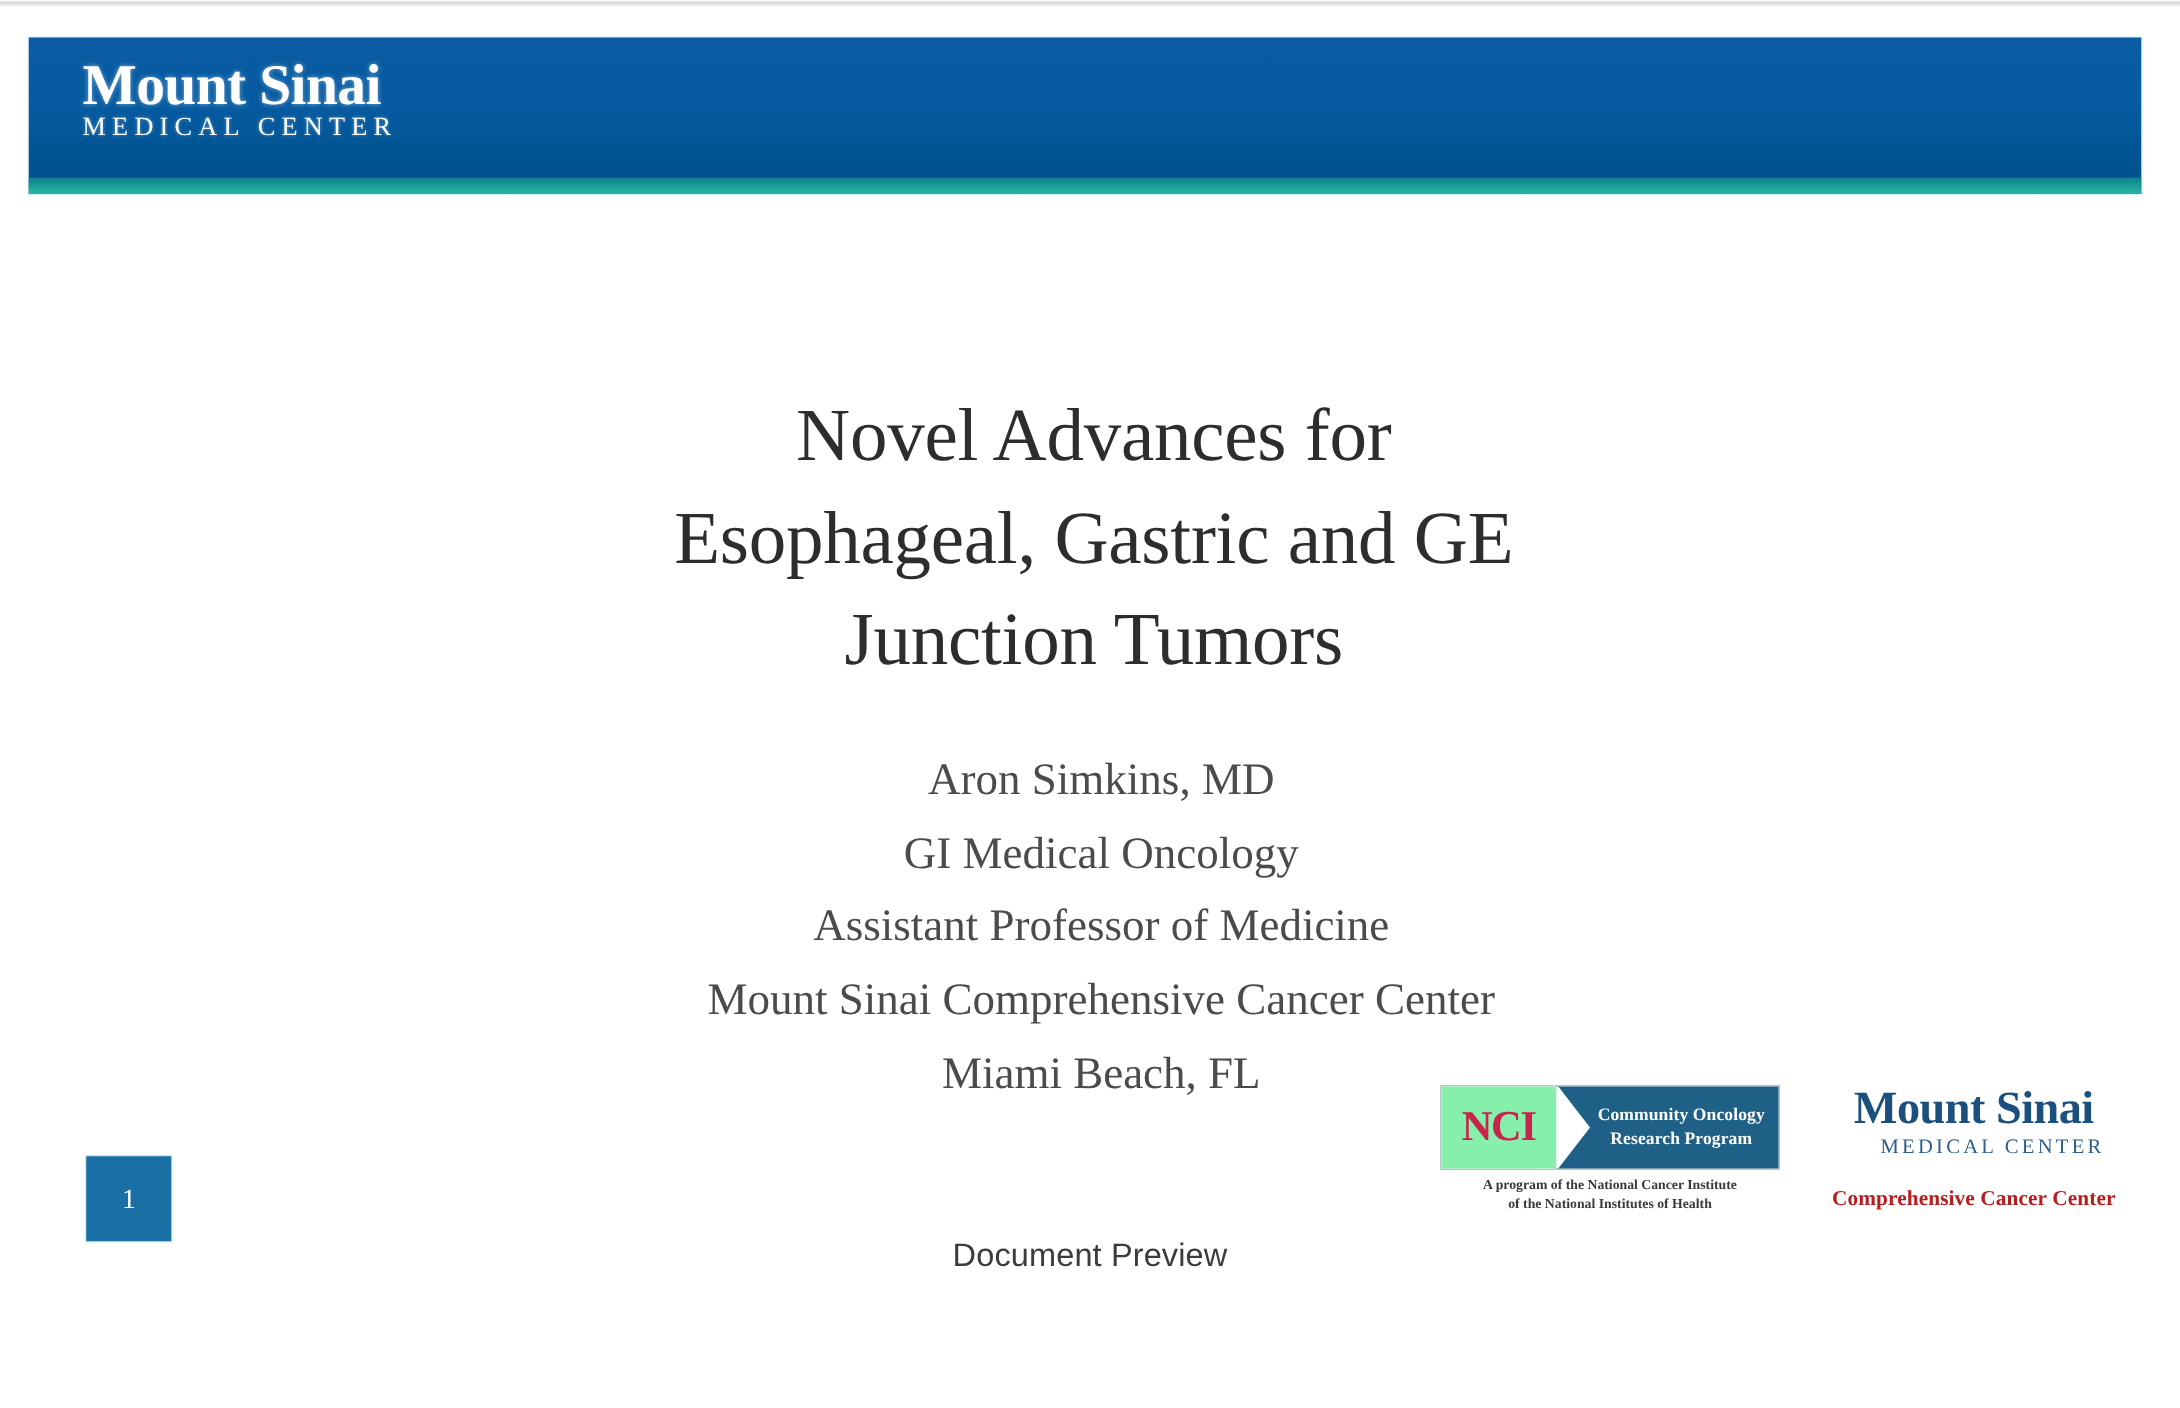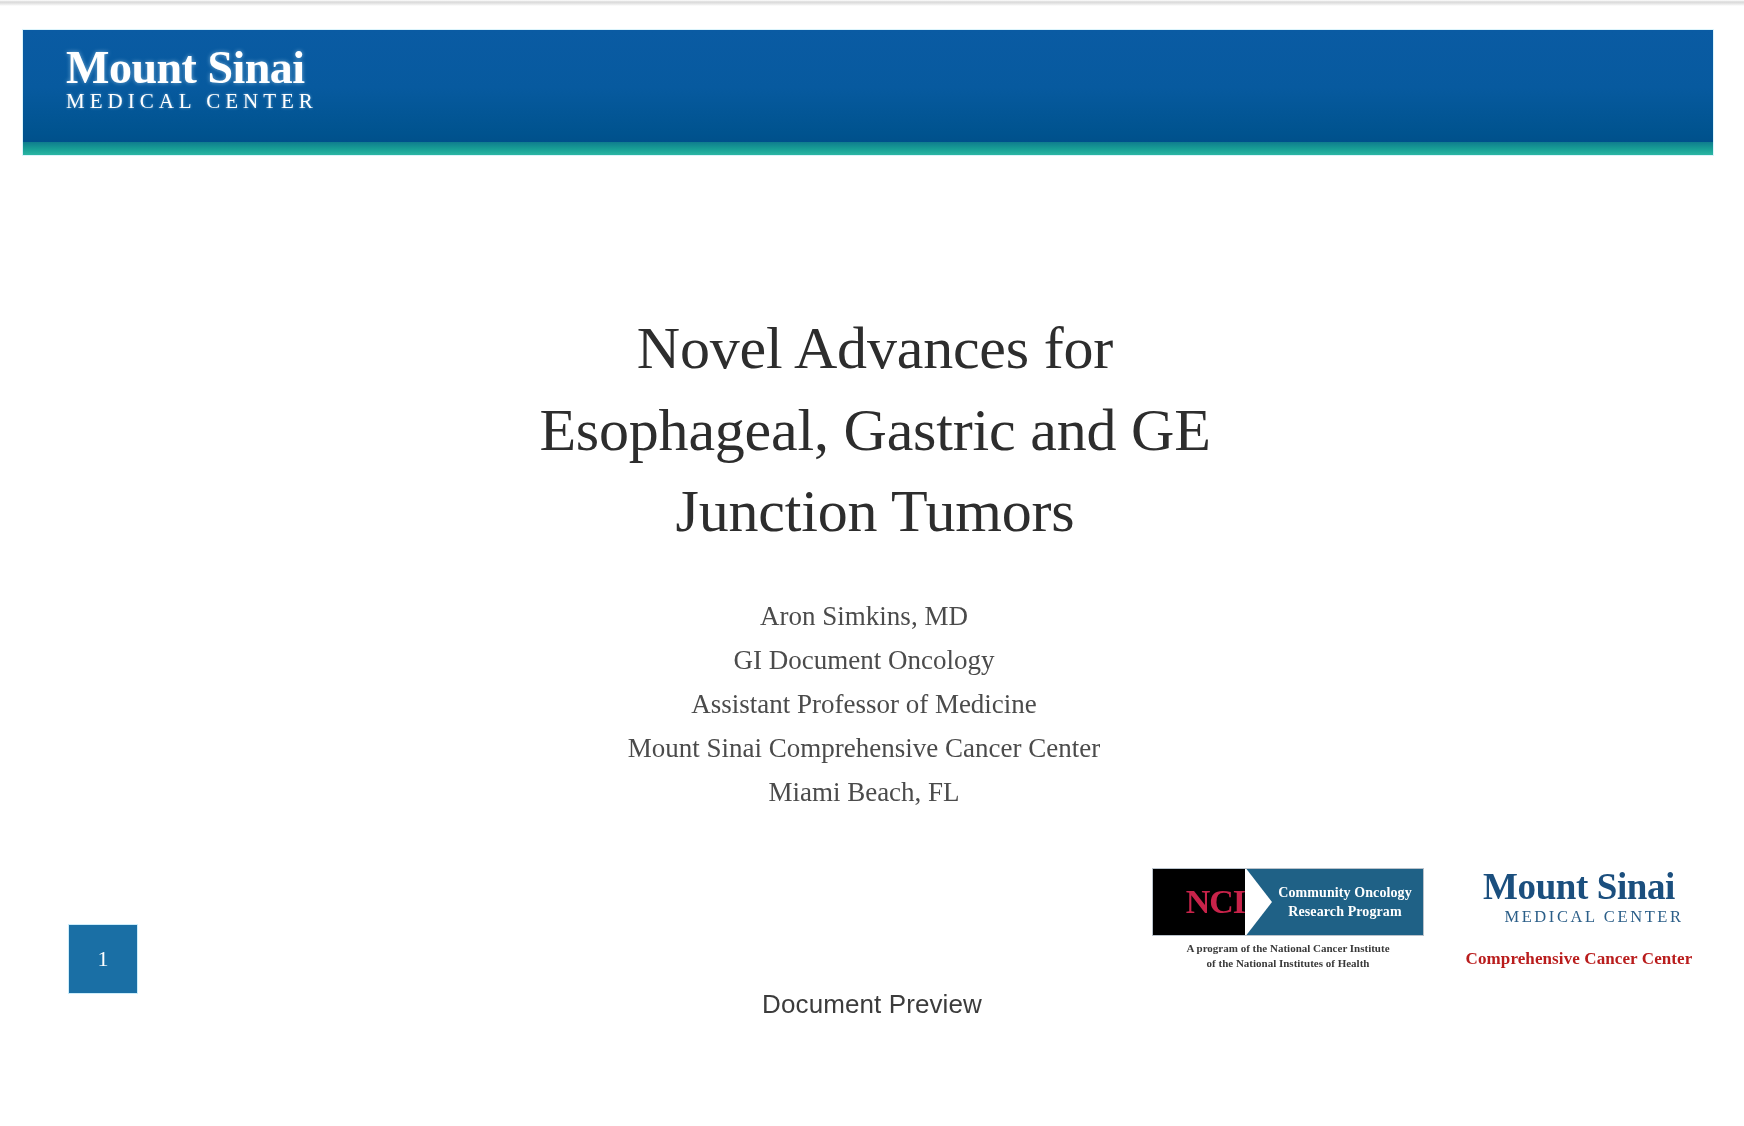--- a/index.html
+++ b/index.html
@@ -91,26 +91,26 @@
     font-size: 60px;
     line-height: 1.36;
     font-weight: normal;
     letter-spacing: -0.2px;
   }
   .slide-title .title-line { display: block; }
 
   
   .slide-byline {
     position: absolute;
-    left: 219px;
+    left: 236px;
     top: 588px;
     width: 1290px;
     text-align: center;
     color: #4b4b4b;
-    font-size: 27px;
+    font-size: 36px;
     line-height: 1.63;
     font-weight: normal;
   }
   .slide-byline .byline-line { display: block; }
 
   
   .logo-strip {
     position: absolute;
     left: 1152px;
     top: 862px;
@@ -135,22 +135,22 @@
     overflow: hidden;
   }
   .nci-mark {
     position: absolute;
     left: 0;
     top: 0;
     width: 92px;
     height: 66px;
     display: flex;
     align-items: center;
-    justify-content: flex-end;
-    background: #000000;
+    justify-content: center;
+    background: #86efac;
     z-index: 3;
   }
   .nci-mark-text {
     font-size: 34px;
     font-weight: bold;
     color: #c8234a;
     letter-spacing: -1px;
     line-height: 1;
   }
   .nci-chevron {
@@ -279,21 +279,21 @@
   </div>
 
   <h1 class="slide-title">
     <span class="title-line">Novel Advances for</span>
     <span class="title-line">Esophageal, Gastric and GE</span>
     <span class="title-line">Junction Tumors</span>
   </h1>
 
   <div class="slide-byline">
     <span class="byline-line">Aron Simkins, MD</span>
-    <span class="byline-line">GI Document Oncology</span>
+    <span class="byline-line">GI Medical Oncology</span>
     <span class="byline-line">Assistant Professor of Medicine</span>
     <span class="byline-line">Mount Sinai Comprehensive Cancer Center</span>
     <span class="byline-line">Miami Beach, FL</span>
   </div>
 
   <div class="logo-strip">
 
     <div class="nci-logo">
       <div class="nci-lockup">
         <div class="nci-band">

